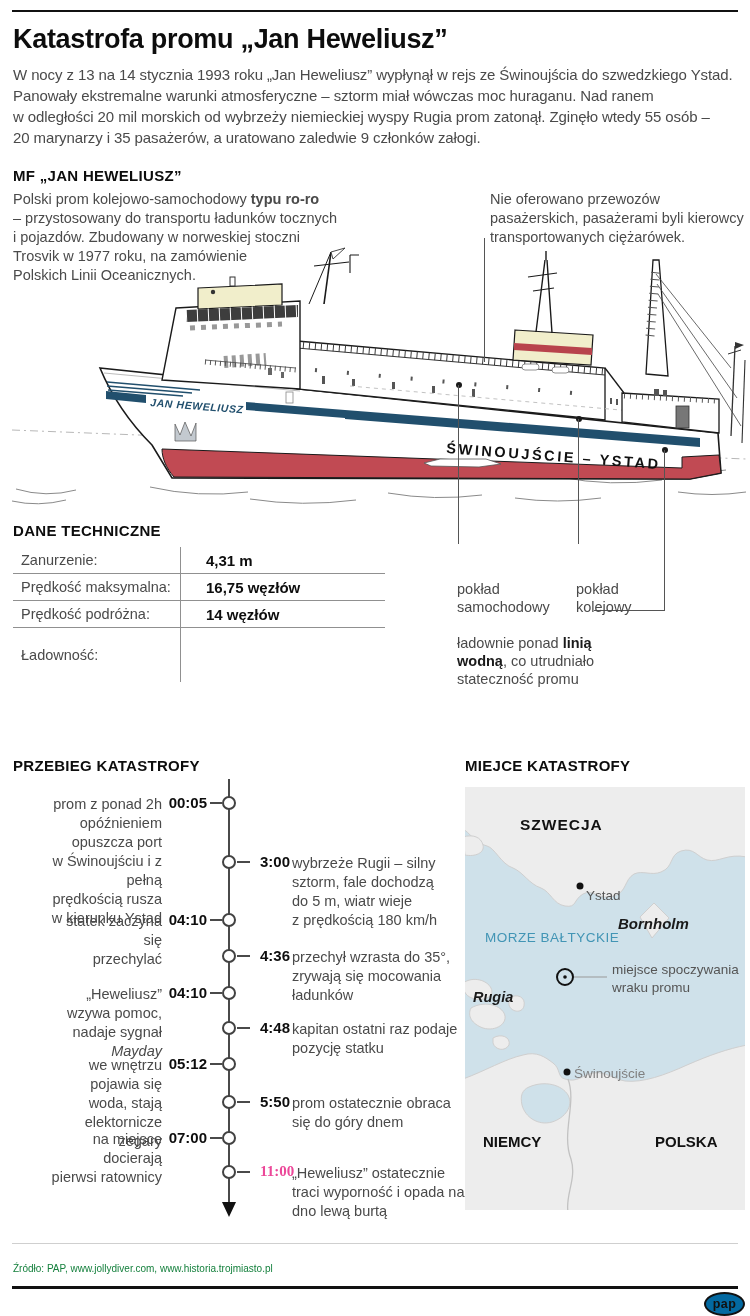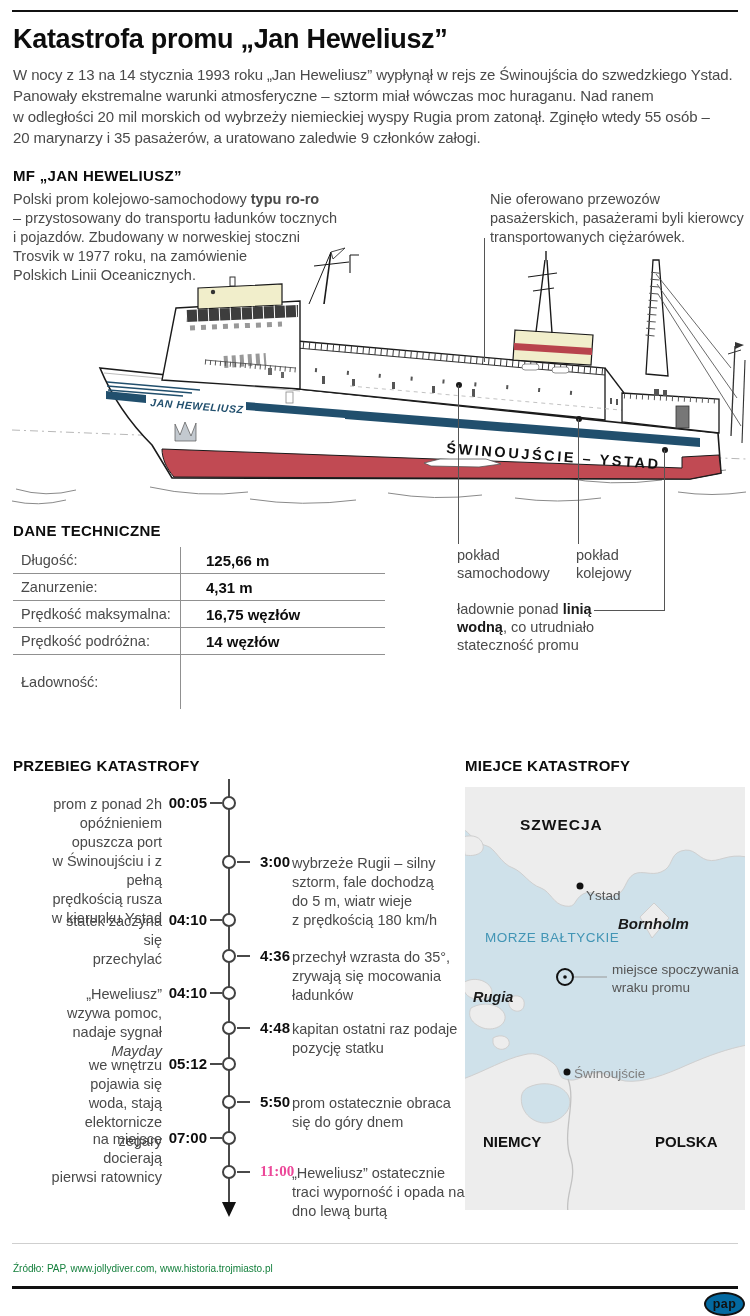--- a/index.html
+++ b/index.html
@@ -7,21 +7,21 @@
     width:750px;height:1316px;position:relative;background:#fff;
     font-family:"Liberation Sans",sans-serif;color:#111;overflow:hidden;
   }
   .abs{position:absolute;}
   .pre{white-space:pre-line;}
   .rule{background:#111;}
   .title{font-size:27px;font-weight:bold;letter-spacing:-0.3px;color:#0d0d0d;}
   .intro{font-size:15px;line-height:21px;color:#4a4a4a;letter-spacing:-0.1px;}
   .sec-head{font-size:15px;font-weight:bold;color:#0d0d0d;letter-spacing:0.3px;}
   .body-txt{font-size:14.5px;line-height:19px;color:#4a4a4a;}
-  .callout-lbl{font-size:14.5px;line-height:18px;color:#4a4a4a;}
+  .callout-lbl{font-size:14.5px;line-height:18px;color:#4a4a4a;margin-top:34px;}
   .callout-line{background:#555;width:1px;}
   .callout-dot{width:6px;height:6px;border-radius:50%;background:#1a1a1a;}
   
   .tech-table{width:372px;}
   .trow{display:flex;align-items:center;height:26px;border-bottom:1px solid #909090;}
   .trow.last{height:54px;border-bottom:none;}
   .trow .tl{width:167px;box-sizing:border-box;padding-left:8px;font-size:14.5px;color:#4a4a4a;}
   .trow .tv{padding-left:26px;font-size:15px;font-weight:bold;color:#0d0d0d;line-height:19px;}
   .tdivider{position:absolute;left:167px;top:0;width:1px;height:100%;background:#909090;}
   
@@ -171,24 +171,20 @@
 <div class="abs callout-lbl pre" style="left:457px;top:546px">pokład
 samochodowy</div>
 <div class="abs callout-lbl pre" style="left:576px;top:546px">pokład
 kolejowy</div>
 <div class="abs callout-lbl" style="left:457px;top:600px;width:155px"><span>ładownie ponad </span><b style="color:#1a1a1a">linią wodną</b><span>, co utrudniało stateczność promu</span></div>
 
 <div class="abs sec-head" style="left:13px;top:522px">DANE TECHNICZNE</div>
 <div class="abs tech-table" style="left:13px;top:547px">
   <div class="tdivider"></div>
   <div class="trow">
-      <span class="tl">Długość:</span>
-      <span class="tv">125,66 m</span>
-    </div>
-  <div class="trow">
       <span class="tl">Zanurzenie:</span>
       <span class="tv">4,31 m</span>
     </div>
   <div class="trow">
       <span class="tl">Prędkość maksymalna:</span>
       <span class="tv">16,75 węzłów</span>
     </div>
   <div class="trow">
       <span class="tl">Prędkość podróżna:</span>
       <span class="tv">14 węzłów</span>

